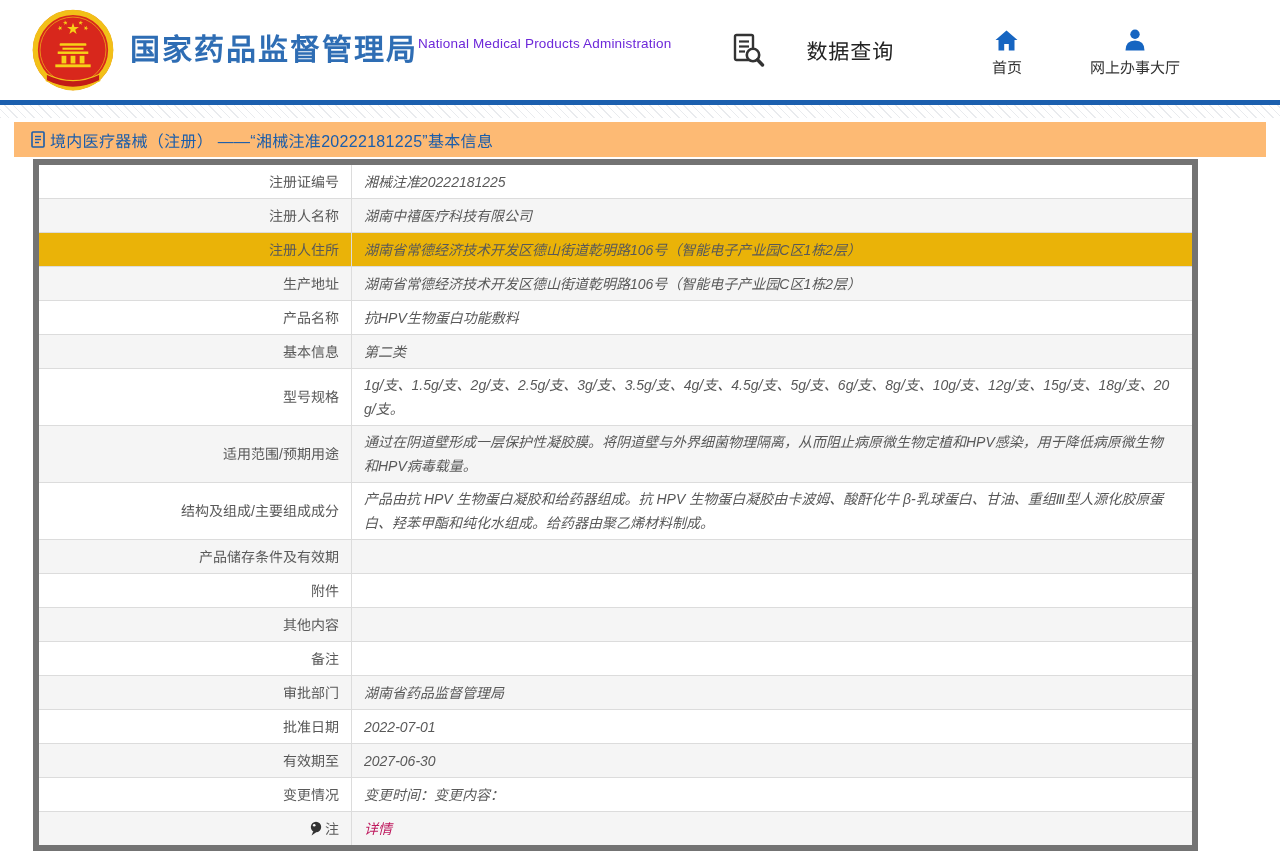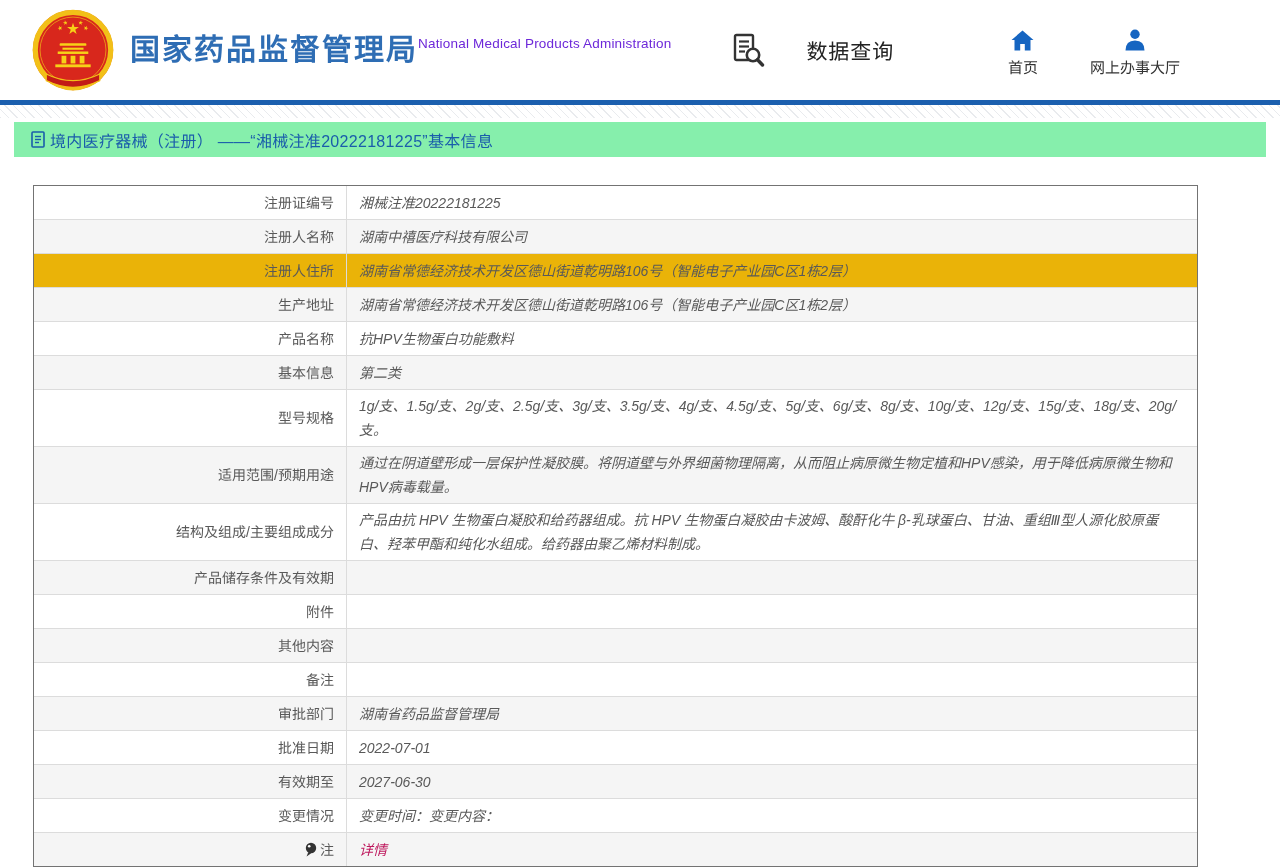--- a/index.html
+++ b/index.html
@@ -11,35 +11,35 @@
   
   .header{height:100px;background:#fff;display:flex;align-items:center;padding:0 0 0 30px;box-sizing:border-box;}
   .logo{width:86px;height:86px;flex:0 0 86px;margin-top:2px;}
   .brand{margin-left:14px;display:flex;justify-content:center;}
   .brand-title{color:#2e6db4;font-size:30px;font-weight:bold;letter-spacing:2px;line-height:34px;}
   .brand-sub{color:#6d28d9;font-size:13.5px;margin-top:3px;letter-spacing:0.2px;}
   .query{display:flex;align-items:center;margin-left:62px;cursor:pointer;gap:35px;}
   .query-icon{width:32px;height:34px;}
   .query-label{font-size:21px;color:#222;margin-left:6px;font-weight:500;letter-spacing:1px;}
   .header-spacer{flex:1;}
-  .top-nav{display:flex;align-items:flex-start;gap:52px;margin-right:100px;margin-top:6px;}
+  .top-nav{display:flex;align-items:flex-start;gap:68px;margin-right:100px;margin-top:6px;}
   .nav-item{display:flex;flex-direction:column;align-items:center;cursor:pointer;}
   .nav-item .nav-ico{height:22px;display:flex;align-items:flex-end;}
   .nav-item .nav-label{font-size:15px;color:#333;margin-top:5px;white-space:nowrap;}
   
   .blue-bar{height:5px;background:#1b5fae;}
   .hatch{height:13px;background:
     repeating-linear-gradient(45deg,#e9ebee 0 1px,transparent 1px 6px);}
   
   .content{padding:0 14px;}
-  .title-bar{margin-top:4px;height:35px;background:#86efac;display:flex;align-items:center;padding-left:17px;box-sizing:border-box;}
+  .title-bar{margin-top:4px;height:35px;background:#fdba74;display:flex;align-items:center;padding-left:17px;box-sizing:border-box;}
   .title-doc-icon{width:14px;height:17px;flex:0 0 14px;}
   .title-text{color:#1a5dab;font-size:16px;margin-left:5px;font-weight:500;letter-spacing:0.3px;}
   
-  .info-table{margin:28px 0 0 19px;width:1165px;border:1px solid #737373;box-sizing:border-box;background:#fff;}
+  .info-table{margin:2px 0 0 19px;width:1165px;border:6px solid #737373;box-sizing:border-box;background:#fff;}
   .trow{display:flex;border-bottom:1px solid #dcdcdc;background:#fff;}
   .trow:last-child{border-bottom:none;}
   .trow:nth-child(even){background:#f5f5f5;}
   .trow:nth-child(3){background:#eab308;}
   .tlabel{flex:0 0 313px;box-sizing:border-box;display:flex;align-items:center;justify-content:flex-end;
     text-align:right;padding:4px 12px 4px 10px;border-right:1px solid #dcdcdc;
     color:#595959;font-size:14px;line-height:24px;min-height:33px;}
   .tvalue{flex:1;box-sizing:border-box;display:flex;align-items:flex-end;
     padding:4px 16px 4px 12px;color:#595959;font-size:14px;line-height:24px;min-height:33px;
     word-break:break-all;font-style:italic;}

